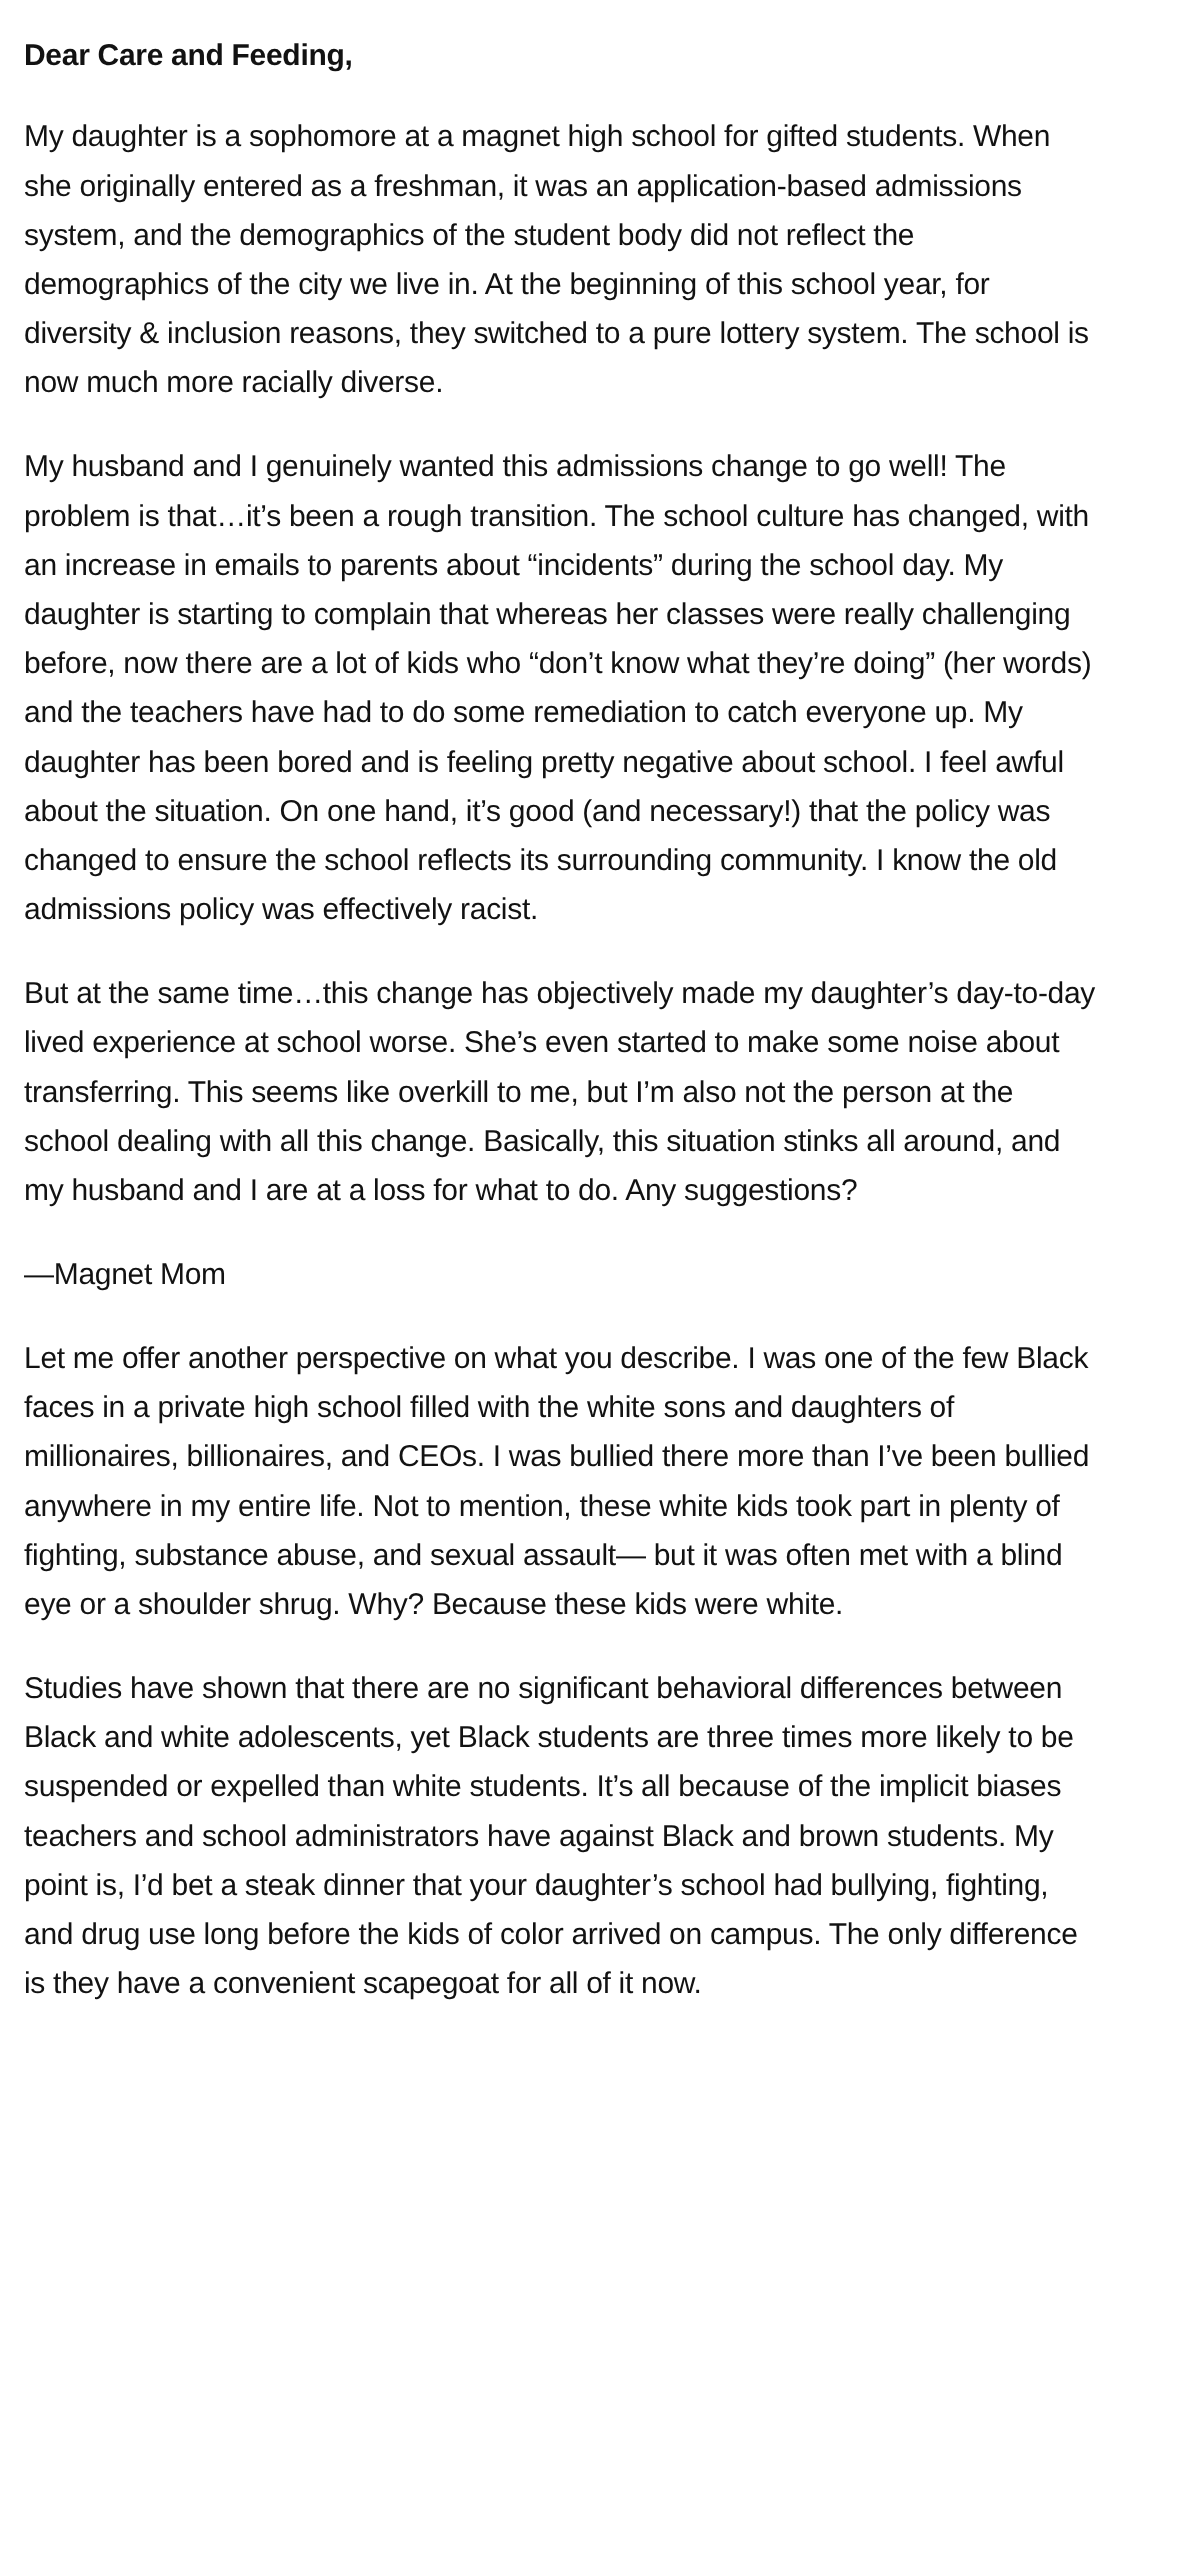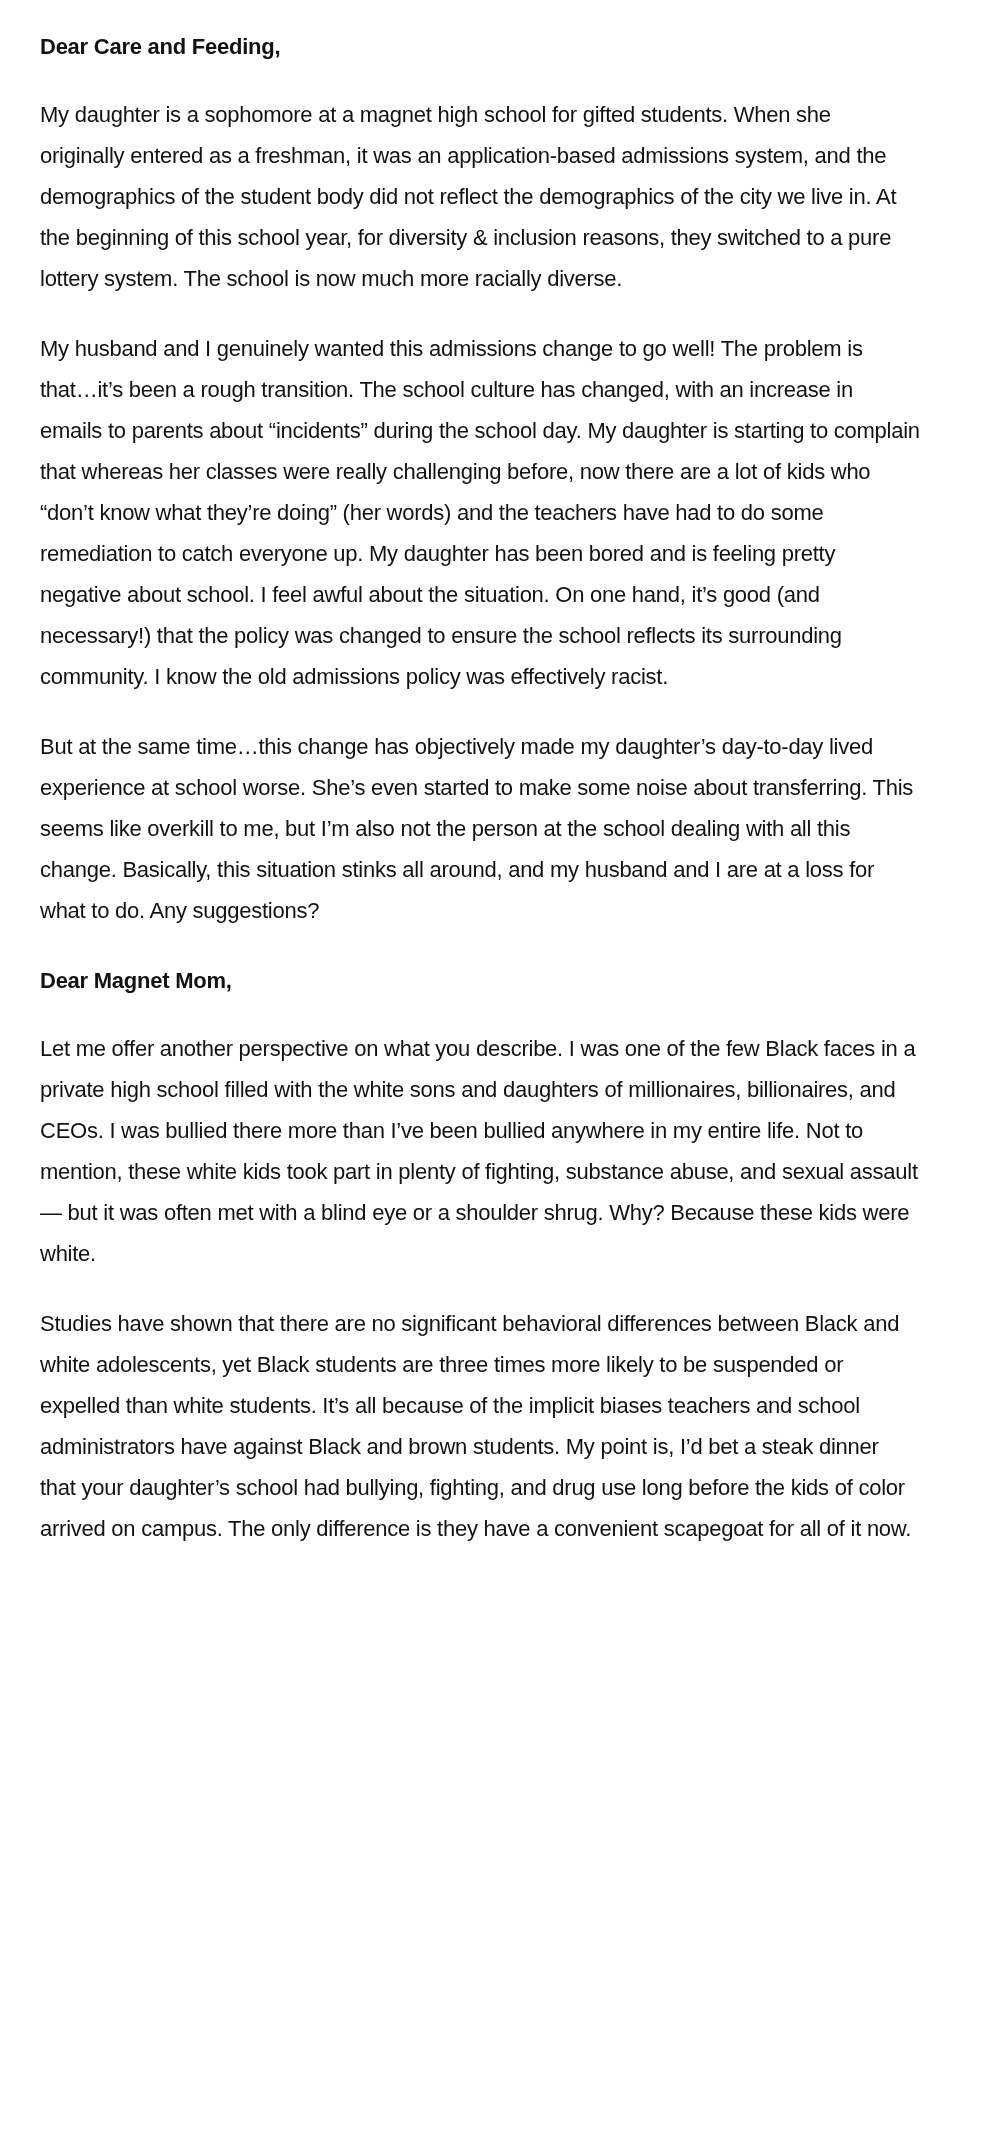--- a/index.html
+++ b/index.html
@@ -8,24 +8,24 @@
     --link-underline: #f0013f;
   }
   html, body {
     margin: 0;
     padding: 0;
     background: var(--bg);
   }
   .article {
     width: 964px;
     box-sizing: border-box;
-    padding: 26px 44px 40px 40px;
+    padding: 26px 44px 40px 20px;
     font-family: "Liberation Sans", sans-serif;
     color: var(--text-color);
-    font-size: 22px;
+    font-size: 25px;
     line-height: 41px;
     letter-spacing: -0.25px;
     background: var(--bg);
   }
   p.block {
     margin: 0 0 29px 0;
   }
   p.block.heading {
     font-weight: 700;
     margin-bottom: 27px;
@@ -40,17 +40,17 @@
 </style>
 </head>
 <body>
 
 <main class="article">
   <div id="article-body">
       <p class="block heading"><span>Dear Care and Feeding,</span></p>
       <p class="block body"><span>My daughter is a sophomore at a magnet high school for gifted students. When she originally entered as a freshman, it was an application-based admissions system, and the demographics of the student body did not reflect the demographics of the city we live in. At the beginning of this school year, for diversity &amp; inclusion reasons, they switched to a pure lottery system. The school is now much more racially diverse.</span></p>
       <p class="block body"><span>My husband and I genuinely wanted this admissions change to go well! The problem is that…it’s been a rough transition. The school culture has changed, with an increase in emails to parents about “incidents” during the school day. My daughter is starting to complain that whereas her classes were really challenging before, now there are a lot of kids who “don’t know what they’re doing” (her words) and the teachers have had to do some remediation to catch everyone up. My daughter has been bored and is feeling pretty negative about school. I feel awful about the situation. On one hand, it’s good (and necessary!) that the policy was changed to ensure the school reflects its surrounding community. I know the old admissions policy was effectively racist.</span></p>
       <p class="block body"><span>But at the same time…this change has objectively made my daughter’s day-to-day lived experience at school worse. She’s even started to make some noise about transferring. This seems like overkill to me, but I’m also not the person at the school dealing with all this change. Basically, this situation stinks all around, and my husband and I are at a loss for what to do. Any suggestions?</span></p>
-      <p class="block heading"><span>Dear Magnet Mom,</span></p>
+      <p class="block body"><span>—Magnet Mom</span></p>
       <p class="block body"><span>Let me offer another perspective on what you describe. I was one of the few Black faces in a private high school filled with the white sons and daughters of millionaires, billionaires, and CEOs. I was bullied there more than I’ve been bullied anywhere in my entire life. Not to mention, these white kids took part in plenty of fighting, substance abuse, and sexual assault— but it was often met with a blind eye or a shoulder shrug. Why? Because these kids were white.</span></p>
       <p class="block body"><span>Studies have shown that there are </span><a class="red-link">no significant behavioral differences</a><span> between Black and white adolescents, yet Black students are </span><a class="red-link">three times more likely</a><span> to be suspended or expelled than white students. It’s all because of the implicit biases teachers and school administrators have against Black and brown students. My point is, I’d bet a steak dinner that your daughter’s school had bullying, fighting, and drug use long before the kids of color arrived on campus. The only difference is they have a convenient scapegoat for all of it now.</span></p>
     </div>
 </main>
 
 </body></html>

